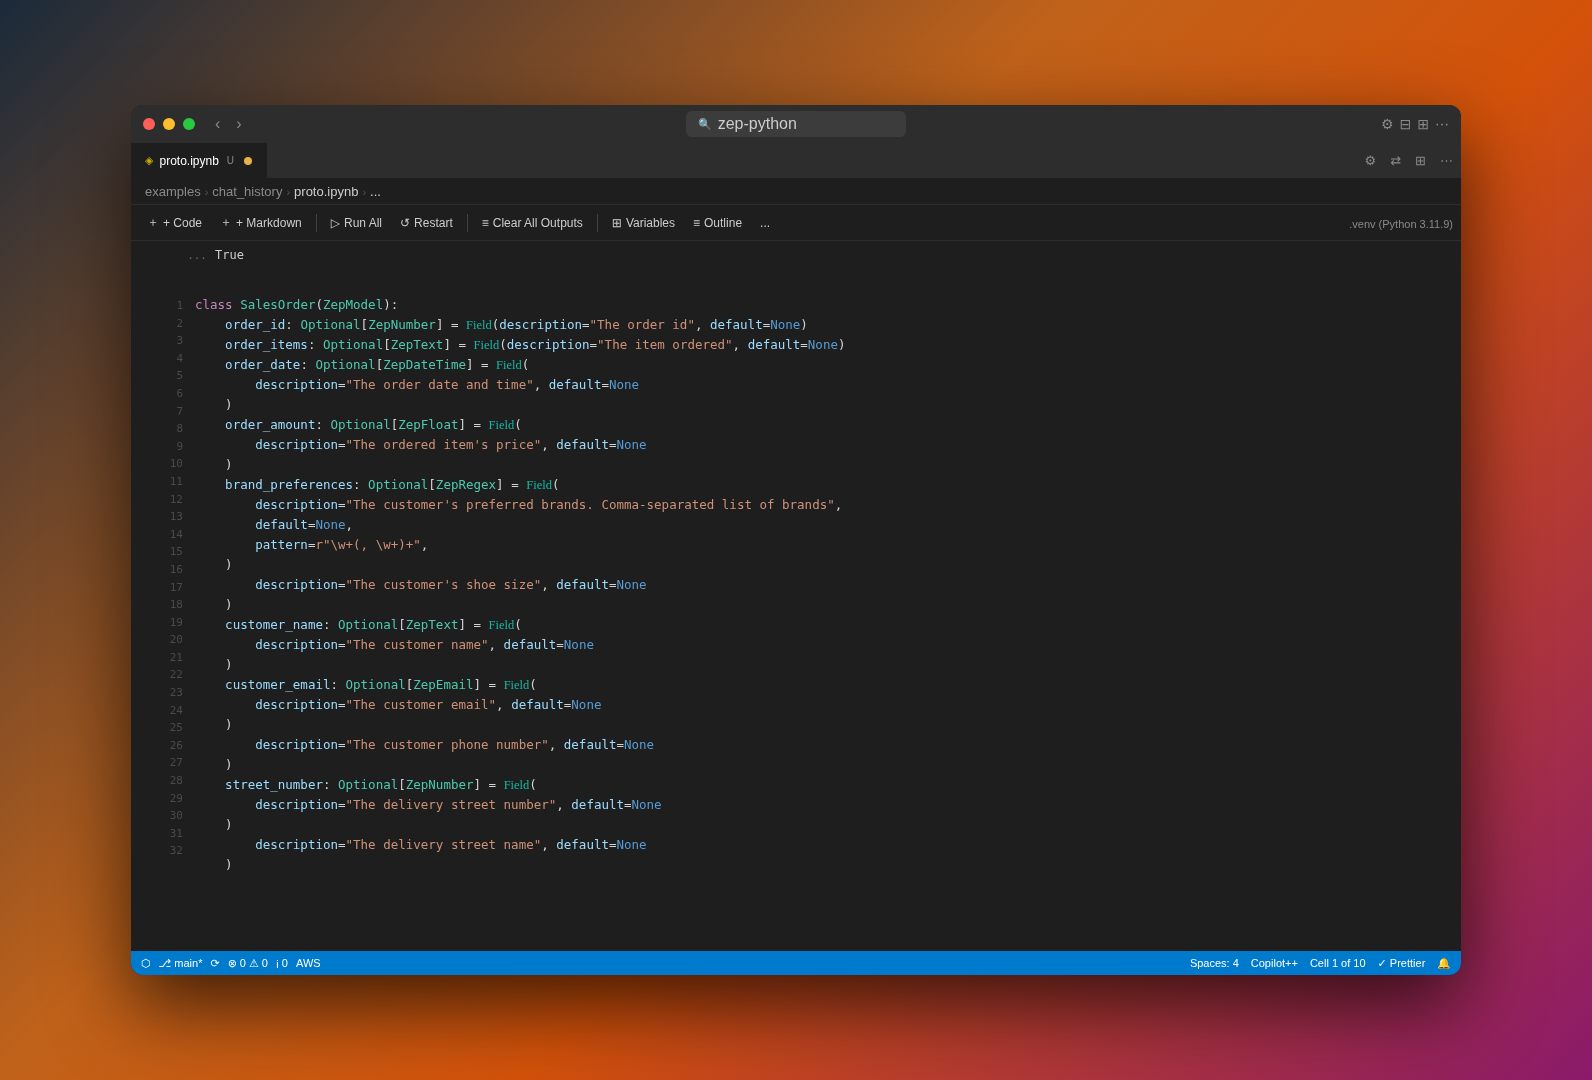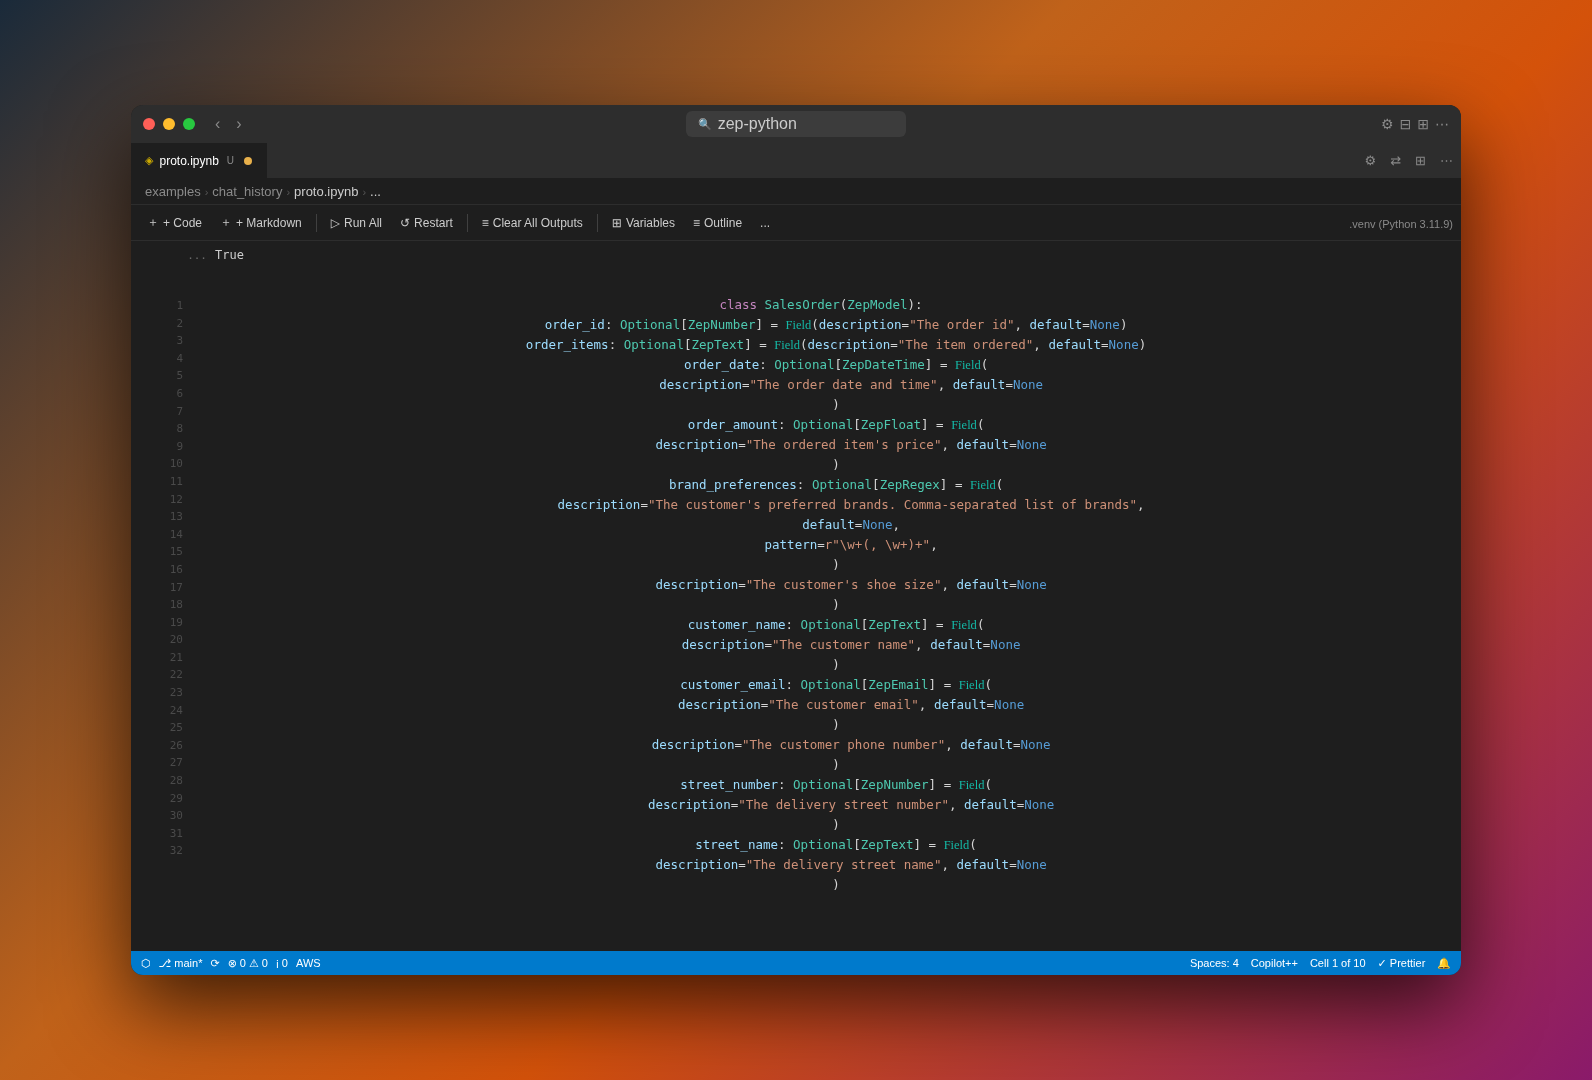--- a/index.html
+++ b/index.html
@@ -221,21 +221,20 @@
     .code-area {
       flex: 1;
       font-family: 'SF Mono', 'Consolas', monospace;
       font-size: 12.5px;
       line-height: 1.6;
       color: #d4d4d4;
     }
     .code-line {
       white-space: pre;
       display: block;
-      text-align: center;
     }
 
     
     .kw { color: #c586c0; }        
     .cls { color: #4ec9b0; }       
     .func { color: #14b8a6; font-family: Liberation Serif, serif; }      
     .str { color: #ce9178; }       
     .var { color: #9cdcfe; }       
     .op { color: #d4d4d4; }        
     .type { color: #4ec9b0; }      
@@ -422,21 +421,20 @@
           <span class="code-line">        <span class="param">description</span><span class="op">=</span><span class="str">"The customer name"</span><span class="punc">,</span> <span class="param">default</span><span class="op">=</span><span class="none">None</span></span>
           <span class="code-line">    <span class="punc">)</span></span>
           <span class="code-line">    <span class="var">customer_email</span><span class="op">:</span> <span class="type">Optional</span><span class="punc">[</span><span class="type">ZepEmail</span><span class="punc">]</span> <span class="op">=</span> <span class="func">Field</span><span class="punc">(</span></span>
           <span class="code-line">        <span class="param">description</span><span class="op">=</span><span class="str">"The customer email"</span><span class="punc">,</span> <span class="param">default</span><span class="op">=</span><span class="none">None</span></span>
           <span class="code-line">    <span class="punc">)</span></span>
           <span class="code-line">        <span class="param">description</span><span class="op">=</span><span class="str">"The customer phone number"</span><span class="punc">,</span> <span class="param">default</span><span class="op">=</span><span class="none">None</span></span>
           <span class="code-line">    <span class="punc">)</span></span>
           <span class="code-line">    <span class="var">street_number</span><span class="op">:</span> <span class="type">Optional</span><span class="punc">[</span><span class="type">ZepNumber</span><span class="punc">]</span> <span class="op">=</span> <span class="func">Field</span><span class="punc">(</span></span>
           <span class="code-line">        <span class="param">description</span><span class="op">=</span><span class="str">"The delivery street number"</span><span class="punc">,</span> <span class="param">default</span><span class="op">=</span><span class="none">None</span></span>
           <span class="code-line">    <span class="punc">)</span></span>
-          <span class="code-line">    <span class="var">street_name</span><span class="op">:</span> <span class="type">Optional</span><span class="punc">[</span><span class="type">ZepText</span><span class="punc">]</span> <span class="op">=</span> <span class="func">Field</span><span class="punc">(</span></span>
           <span class="code-line">        <span class="param">description</span><span class="op">=</span><span class="str">"The delivery street name"</span><span class="punc">,</span> <span class="param">default</span><span class="op">=</span><span class="none">None</span></span>
           <span class="code-line">    <span class="punc">)</span></span>
         </div>
       </div>
     </div>
   </div>
 
   <div class="status-bar">
     <div class="status-left">
       <div class="status-item">

